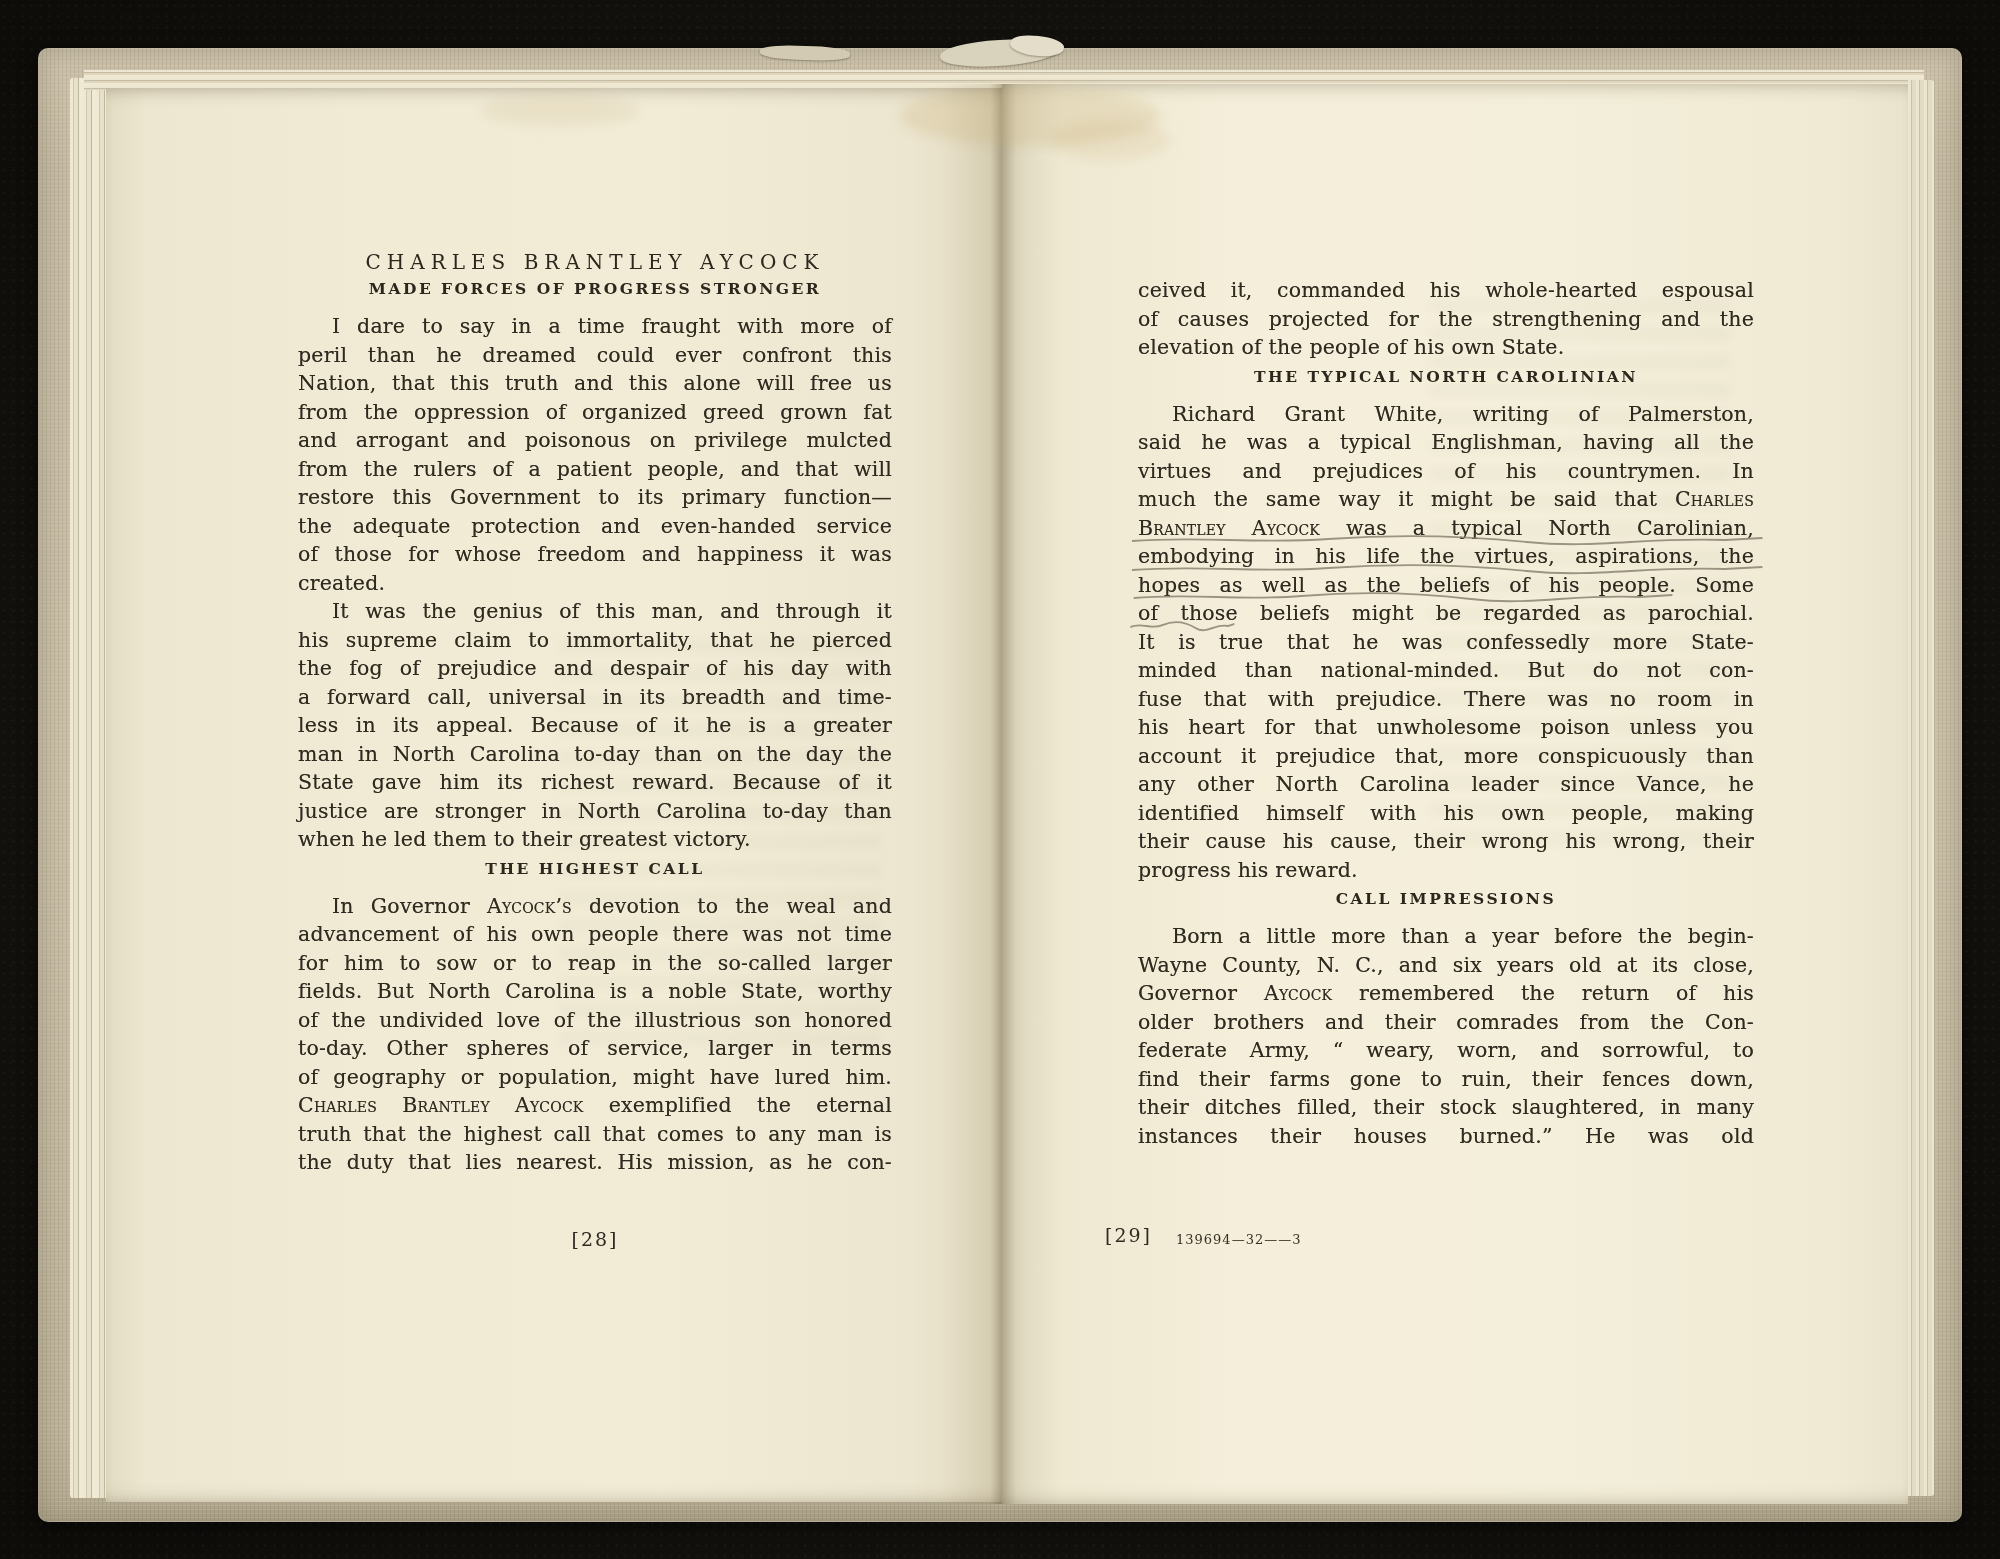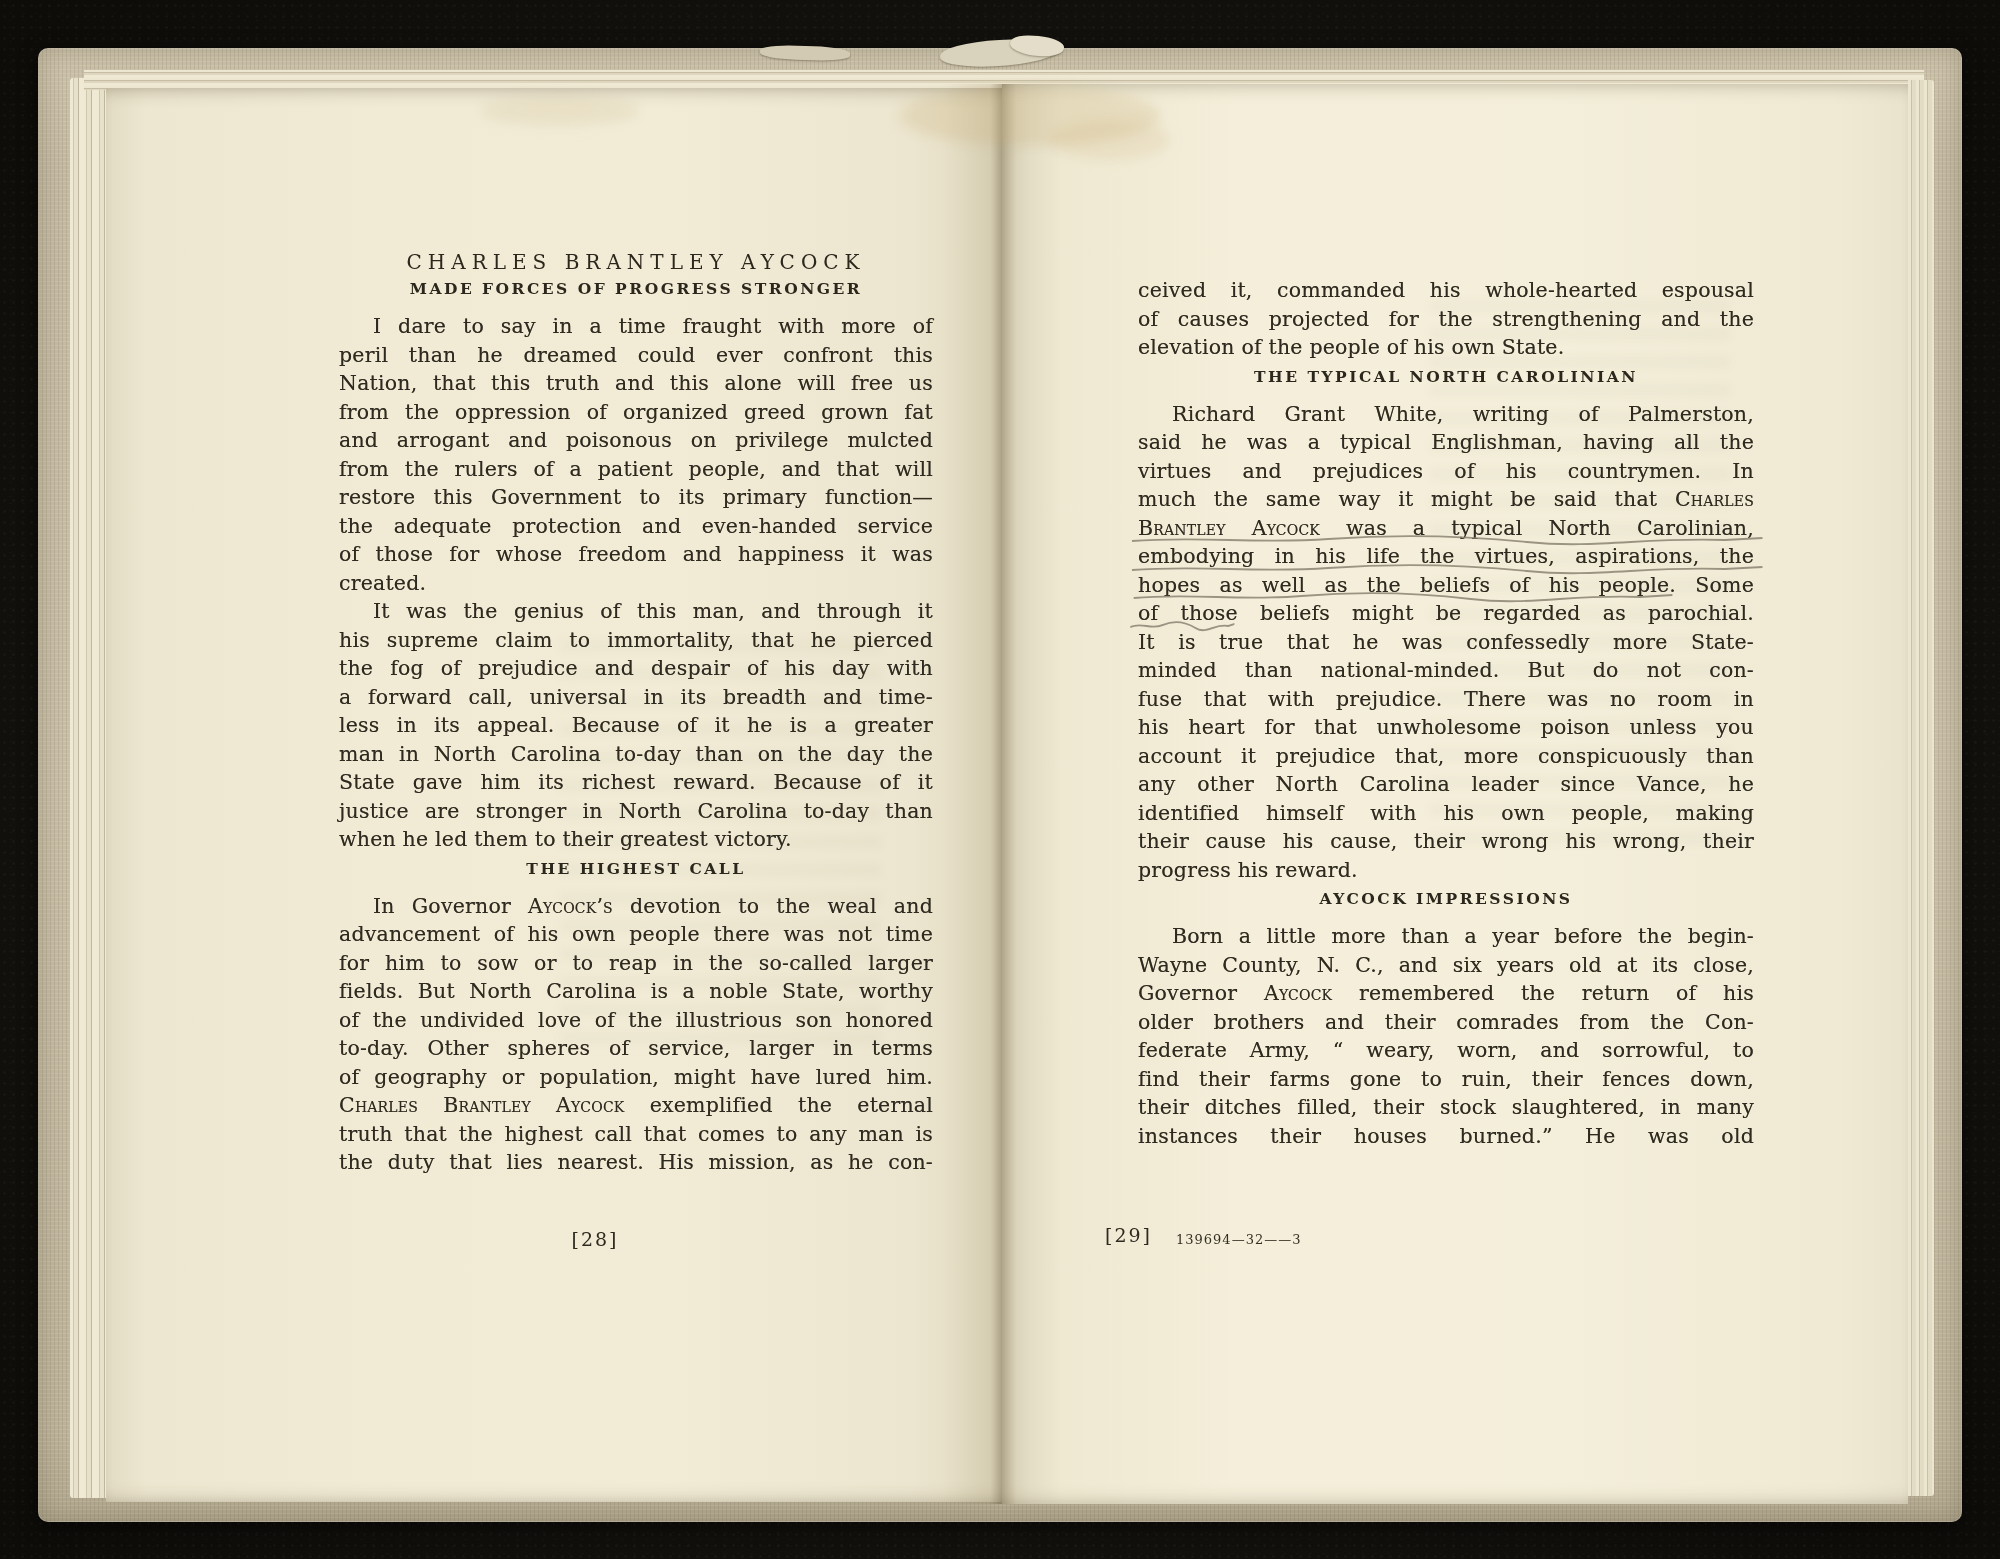--- a/index.html
+++ b/index.html
@@ -74,21 +74,21 @@
   .stain{position:absolute;border-radius:50%;pointer-events:none;filter:blur(6px);}
   #stain-1{left:900px;top:86px;width:260px;height:60px;background:rgba(196,170,110,.22);}
   #stain-2{left:1050px;top:120px;width:120px;height:40px;background:rgba(196,170,110,.16);}
   #stain-3{left:480px;top:96px;width:160px;height:30px;background:rgba(186,162,104,.14);}
   .ghost{position:absolute;filter:blur(4px);opacity:.5;pointer-events:none;
     background:repeating-linear-gradient(180deg,rgba(110,100,70,.08) 0 12px,transparent 12px 28px);}
   #ghost-left{left:560px;top:640px;width:320px;height:420px;}
   #ghost-right{left:1430px;top:300px;width:300px;height:560px;}
   
   .text-col{position:absolute;color:#2e2a1f;}
-  #left-col{left:298px;top:250px;width:594px;margin-left:41px;}
+  #left-col{left:298px;top:250px;width:594px;}
   #right-col{left:1138px;top:250px;width:616px;}
   .running-head{
     text-align:center;font-size:20px;line-height:24px;letter-spacing:6px;
     color:#2b271c;white-space:nowrap;
   }
   .section-heading{
     text-align:center;font-weight:bold;font-size:15.5px;line-height:18px;
     letter-spacing:2.5px;color:#2b271c;margin-top:6px;white-space:nowrap;
   }
   .paragraph{margin:0;}
@@ -213,21 +213,21 @@
           <div class="line">It is true that he was confessedly more State-</div>
           <div class="line">minded than national-minded.  But do not con-</div>
           <div class="line">fuse that with prejudice.  There was no room in</div>
           <div class="line">his heart for that unwholesome poison unless you</div>
           <div class="line">account it prejudice that, more conspicuously than</div>
           <div class="line">any other North Carolina leader since Vance, he</div>
           <div class="line">identified himself with his own people, making</div>
           <div class="line">their cause his cause, their wrong his wrong, their</div>
           <div class="line last">progress his reward.</div>
         </div>
-        <div class="section-heading">AYCOCK IMPRESSIONS</div>
+        <div class="section-heading">CALL IMPRESSIONS</div>
         <div class="paragraph after-gap">
           <div class="line first">Born a little more than a year before the begin-</div>
           <div class="line">Wayne County, N. C., and six years old at its close,</div>
           <div class="line"><span>Governor </span><span class="sc">Aycock</span><span> remembered the return of his</span></div>
           <div class="line">older brothers and their comrades from the Con-</div>
           <div class="line">federate Army, “ weary, worn, and sorrowful, to</div>
           <div class="line">find their farms gone to ruin, their fences down,</div>
           <div class="line">their ditches filled, their stock slaughtered, in many</div>
           <div class="line">instances their houses burned.”  He was old</div>
         </div>

